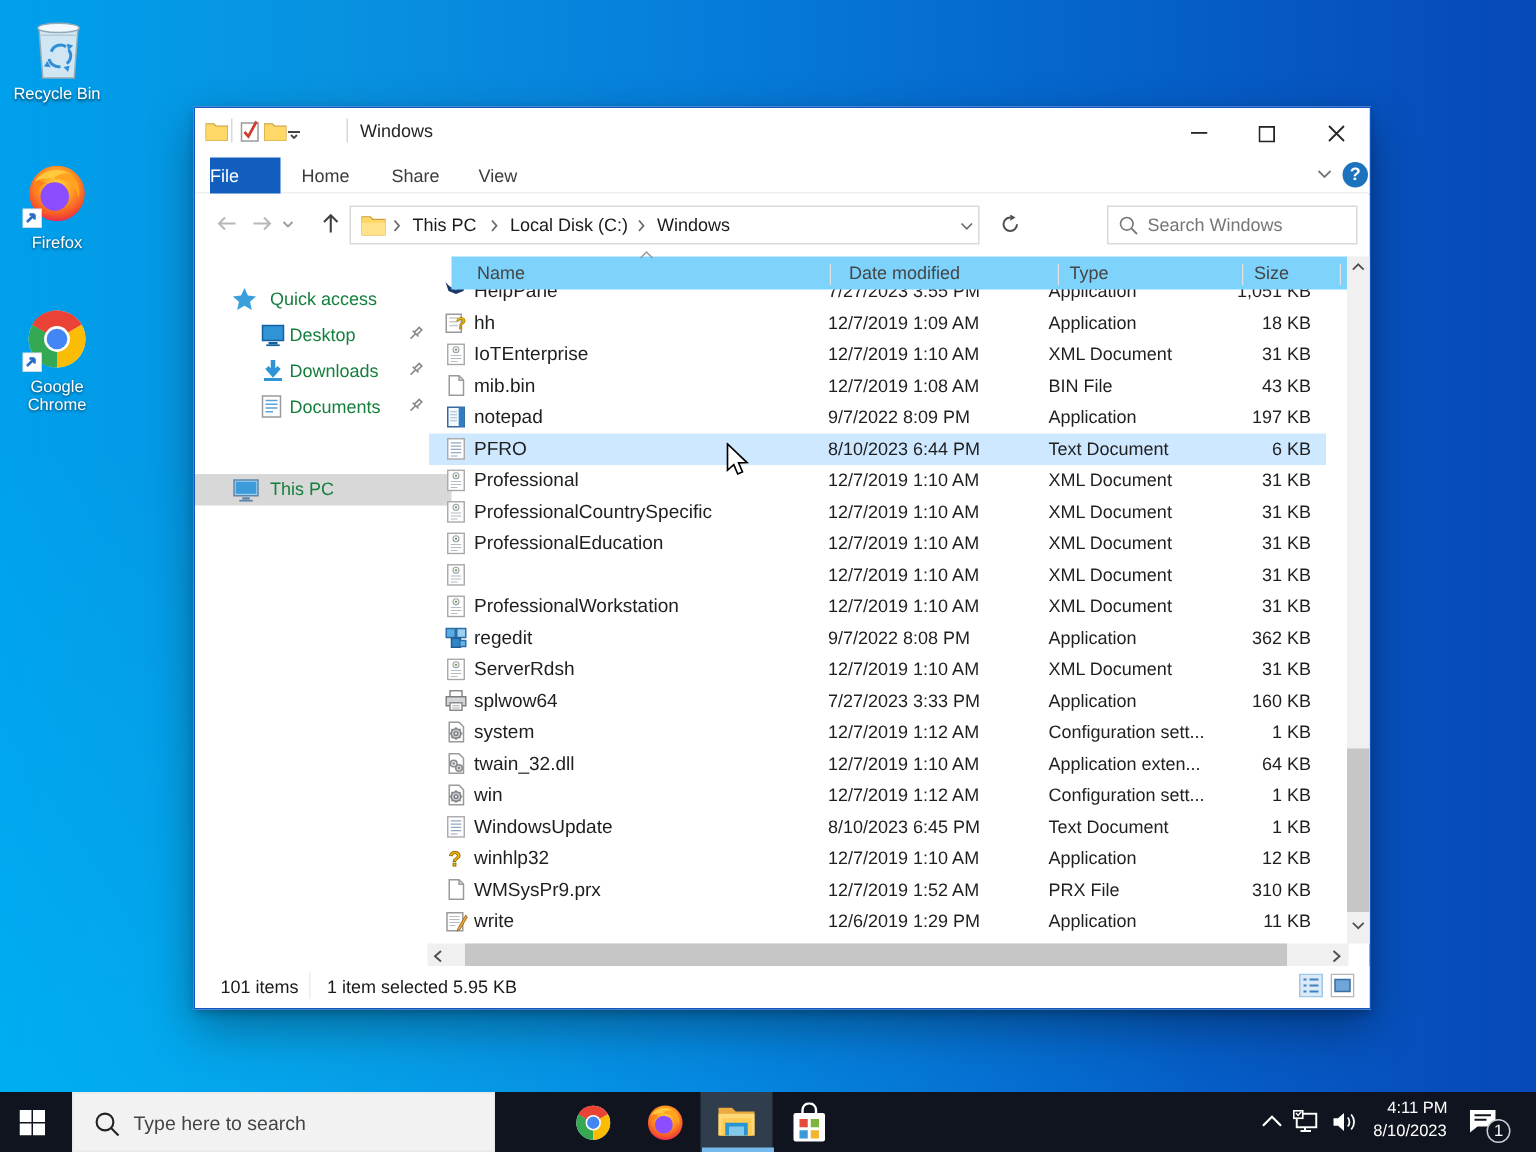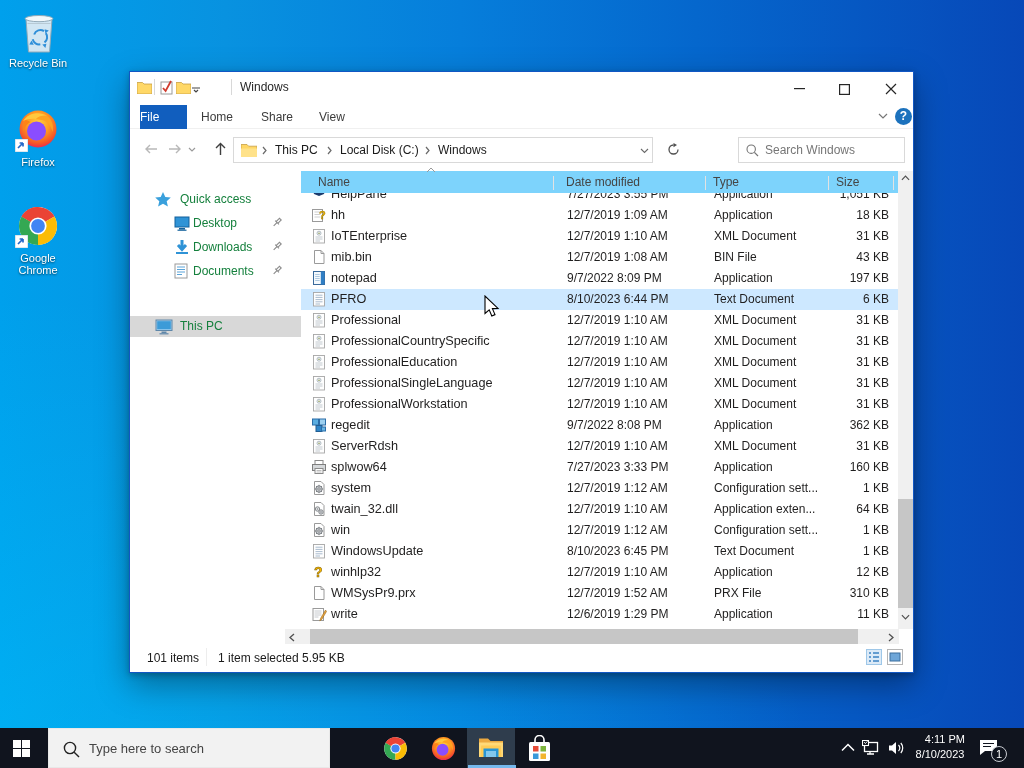--- a/index.html
+++ b/index.html
@@ -17,21 +17,21 @@
 #titlebar { position:absolute; left:0; top:0; width:100%; height:33px; background:#fff; }
 #tabrow { position:absolute; left:0; top:33px; width:100%; height:24px; background:#fff; border-bottom:1px solid #f0f0f0; font-size:12px; color:#3b3b3b; }
 .tab { position:absolute; top:0; height:24px; line-height:24px; }
 #addrrow { position:absolute; left:0; top:58px; width:100%; height:41px; background:#fff; }
 .inputbox { position:absolute; background:#fff; border:1px solid #d9d9d9; height:26px; top:7px; }
 #content { position:absolute; left:0; top:99px; width:100%; height:458px; background:#fff; }
 
 .siderow { position:absolute; left:0; width:171px; height:21px; font-size:12px; color:#15803d; line-height:21px; }
 
 .hdr { position:absolute; top:0; height:22px; font-size:12px; color:#454545; line-height:22px; background:#7dd3fc; }
-.row { position:absolute; left:171px; width:598px; height:21px; font-size:12px; color:#201f1f; line-height:21px; }
+.row { position:absolute; left:156px; width:598px; height:21px; font-size:12px; color:#201f1f; line-height:21px; }
 .c-name { position:absolute; left:30px; top:0; white-space:nowrap; font-size:12.7px; }
 .c-date { position:absolute; left:266px; top:0; white-space:nowrap; }
 .c-type { position:absolute; left:413px; top:0; white-space:nowrap; }
 .c-size { position:absolute; left:476px; width:112px; top:0; text-align:right; }
 .ficon { position:absolute; left:10px; top:2px; width:16px; height:16px; }
 
 .sb { background:#f0f0f0; position:absolute; }
 .sbthumb { background:#c6c6c6; position:absolute; }
 .sbarrow { position:absolute; color:#505050; font-size:9px; }
 #statusbar { position:absolute; left:0; top:572px; width:100%; height:28px; background:#fff; font-size:12px; color:#1a1a1a; }
@@ -347,21 +347,20 @@
           <span class="c-type">XML Document</span>
           <span class="c-size">31 KB</span>
         </div>
     <div class="row" style="top:202px;">
           <svg class="ficon" viewBox="0 0 16 16">
             <rect x="2.5" y="1.5" width="11" height="13.5" fill="#fefefe" stroke="#a6a6a6" stroke-width=".9"></rect>
             <circle cx="8" cy="5.2" r="2" fill="#f4f7f9" stroke="#94a0aa" stroke-width=".7"></circle>
             <circle cx="8" cy="5.2" r=".7" fill="#76842e"></circle>
             <path d="M4.5 9 h7 M4.5 11 h7 M4.5 13 h4.5" stroke="#b4bcc4" stroke-width=".8"></path>
           </svg>
-          <span class="c-name">ProfessionalSingleLanguage</span>
           <span class="c-date">12/7/2019 1:10 AM</span>
           <span class="c-type">XML Document</span>
           <span class="c-size">31 KB</span>
         </div>
     <div class="row" style="top:223px;">
           <svg class="ficon" viewBox="0 0 16 16">
             <rect x="2.5" y="1.5" width="11" height="13.5" fill="#fefefe" stroke="#a6a6a6" stroke-width=".9"></rect>
             <circle cx="8" cy="5.2" r="2" fill="#f4f7f9" stroke="#94a0aa" stroke-width=".7"></circle>
             <circle cx="8" cy="5.2" r=".7" fill="#76842e"></circle>
             <path d="M4.5 9 h7 M4.5 11 h7 M4.5 13 h4.5" stroke="#b4bcc4" stroke-width=".8"></path>

